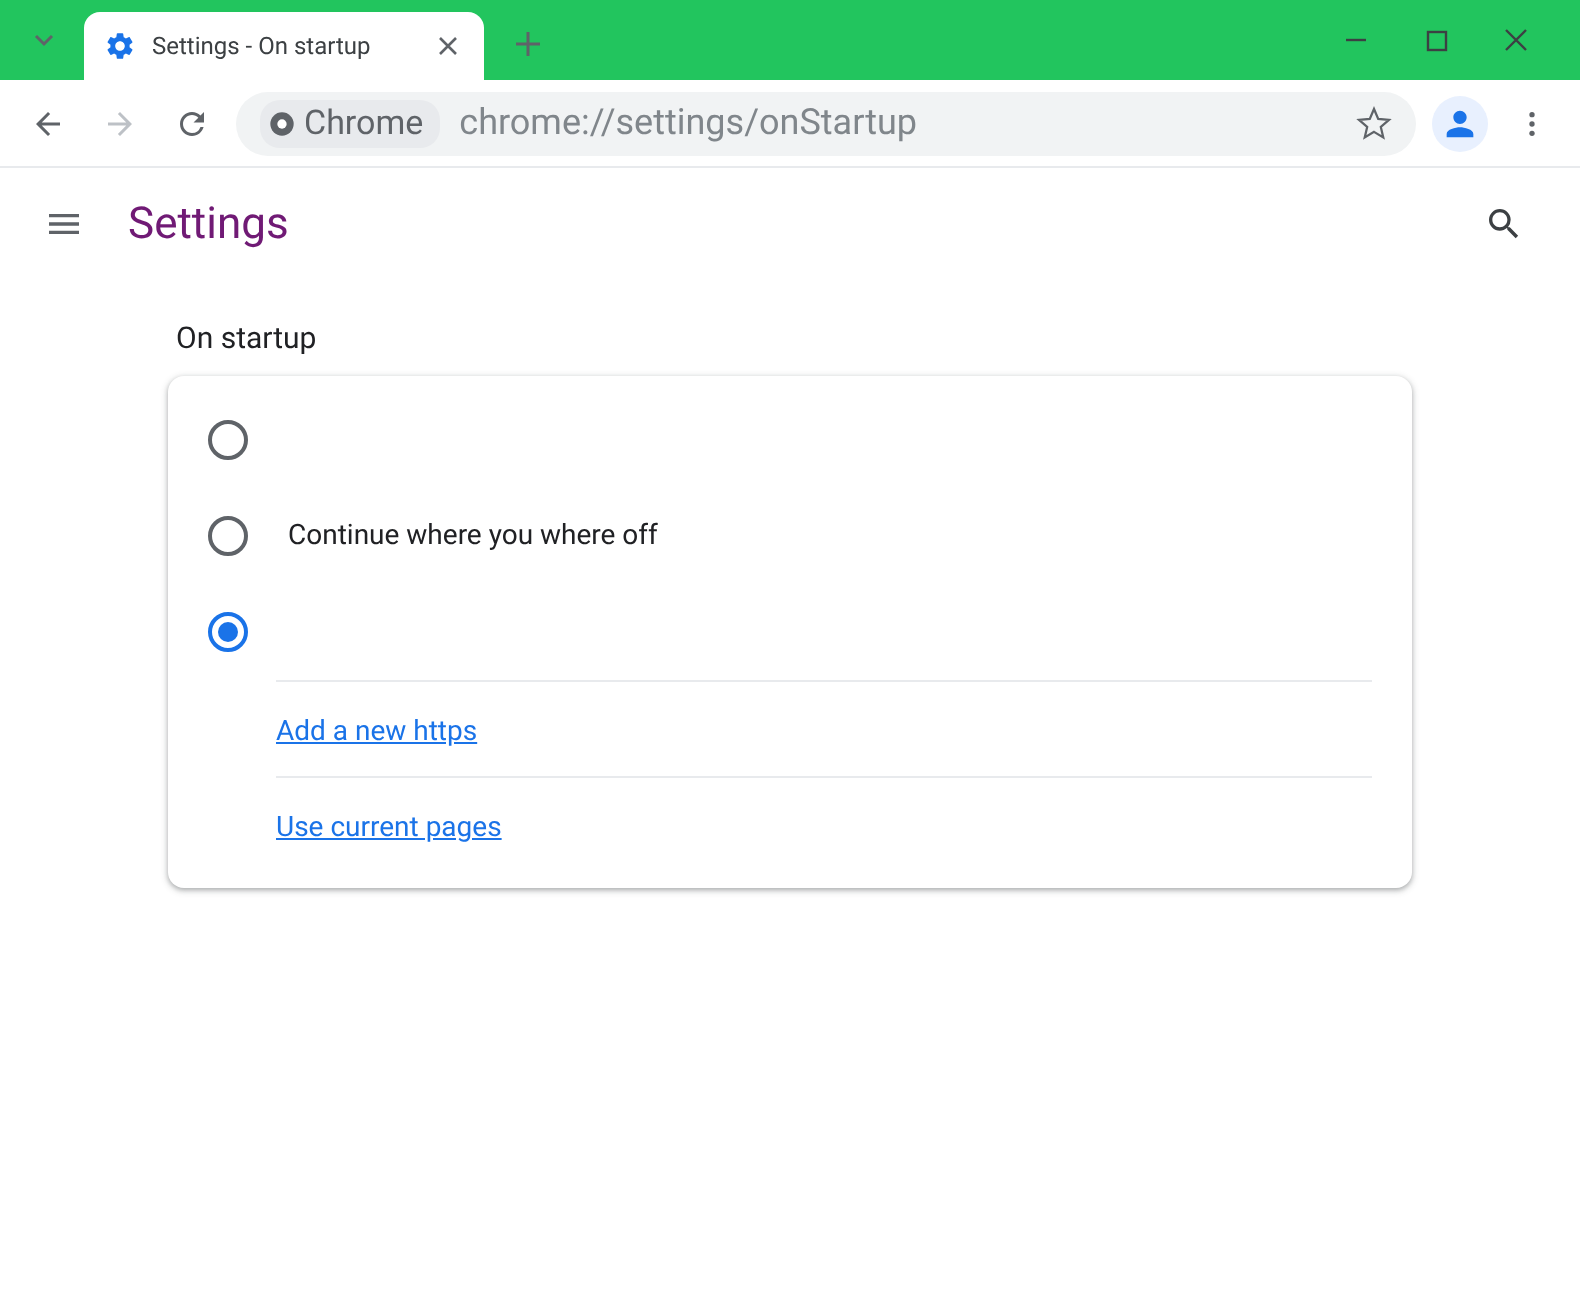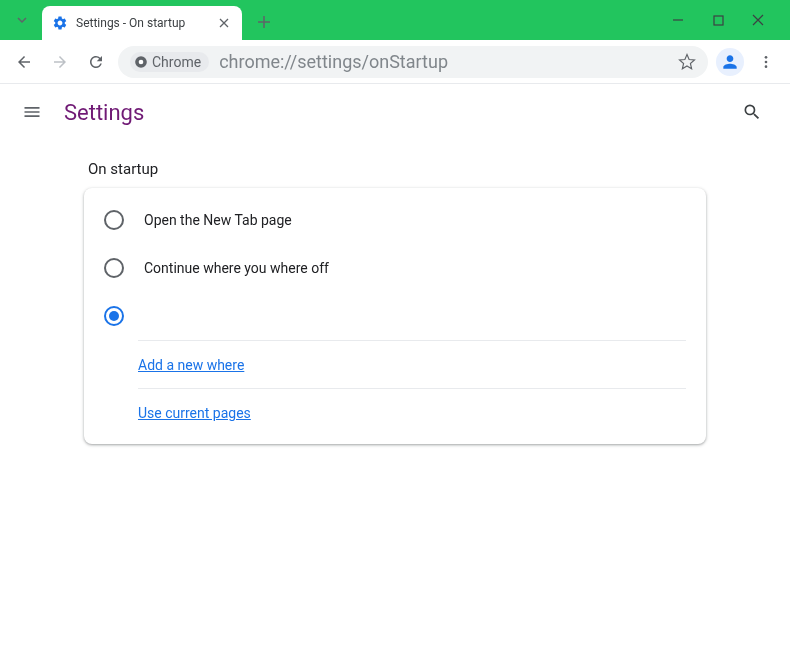--- a/index.html
+++ b/index.html
@@ -15,21 +15,21 @@
     .new-tab { width: 28px; height: 28px; display: flex; align-items: center; justify-content: center; margin-left: 8px; margin-top: 4px; cursor: pointer; color: #5f6368; }
     .titlebar-spacer { flex: 1; }
     .window-controls { display: flex; gap: 16px; padding-right: 12px; }
     .win-btn { width: 24px; height: 24px; display: flex; align-items: center; justify-content: center; cursor: pointer; color: #3c4043; }
     
     
     .toolbar { display: flex; align-items: center; height: 44px; background: #fff; padding: 0 10px; gap: 8px; border-bottom: 1px solid #e8eaed; }
     .nav-btn { width: 28px; height: 28px; display: flex; align-items: center; justify-content: center; border-radius: 50%; cursor: pointer; color: #5f6368; }
     .nav-btn.disabled { color: #bdc1c6; }
     .omnibox { flex: 1; display: flex; align-items: center; height: 32px; background: #f1f3f4; border-radius: 16px; padding: 0 12px; gap: 10px; }
-    .omnibox-icon { display: flex; align-items: center; gap: 6px; color: #5f6368; font-size: 14px; }
+    .omnibox-icon { display: flex; align-items: center; gap: 6px; color: #5f6368; font-size: 17px; }
     .omnibox-icon .chip { display: flex; align-items: center; gap: 4px; background: #e8eaed; border-radius: 10px; padding: 2px 8px 2px 4px; }
     .omnibox-url { font-size: 18px; color: #80868b; flex: 1; }
     .omnibox-star { color: #5f6368; }
     .profile-btn { width: 28px; height: 28px; border-radius: 50%; background: #e8f0fe; display: flex; align-items: center; justify-content: center; cursor: pointer; }
     .menu-btn { width: 28px; height: 28px; display: flex; align-items: center; justify-content: center; cursor: pointer; color: #5f6368; }
     
     
     .settings-header { display: flex; align-items: center; height: 56px; padding: 0 20px; gap: 20px; }
     .hamburger { width: 24px; height: 24px; display: flex; align-items: center; justify-content: center; cursor: pointer; color: #5f6368; }
     .settings-title { font-size: 22px; color: #701a75; font-weight: 400; flex: 1; }
@@ -163,35 +163,34 @@
       </svg>
   </div>
 </div>
 
 <div class="content">
   <div class="section-title">On startup</div>
   <div class="card">
 
     <div class="radio-row">
       <div class="radio"></div>
-      <div class="radio-label">Open the New Tab page</div>
     </div>
 
     <div class="radio-row">
       <div class="radio"></div>
       <div class="radio-label">Continue where you where off</div>
     </div>
 
     <div class="radio-row">
       <div class="radio selected"></div>
     </div>
 
 
     <div class="link-row">
-      <span class="link">Add a new where</span>
+      <span class="link">Add a new https</span>
     </div>
 
     <div class="link-row">
       <span class="link">Use current pages</span>
     </div>
 
   </div>
 </div>
 
 </body></html>

